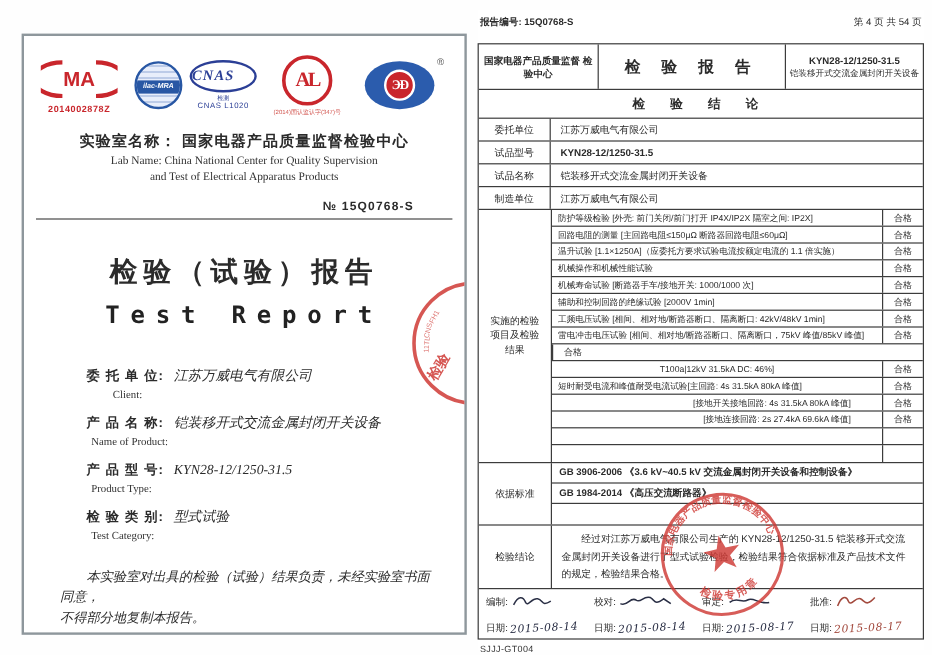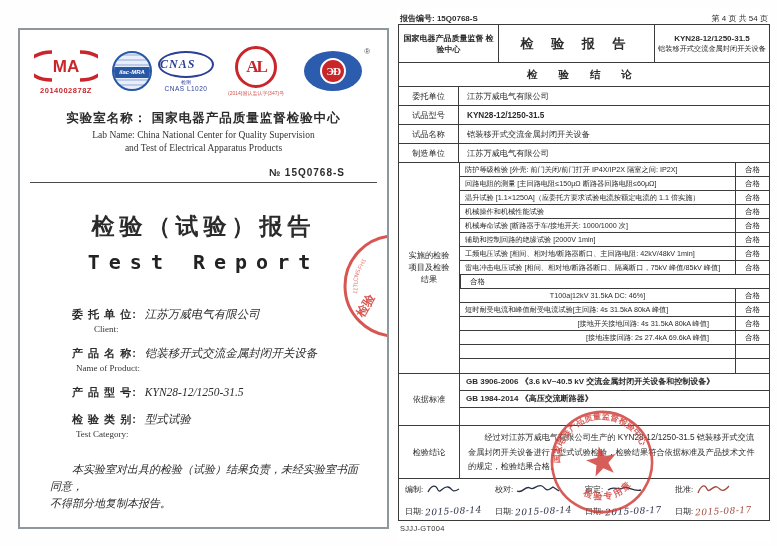--- a/index.html
+++ b/index.html
@@ -55,21 +55,21 @@
     font-family:"Liberation Serif",serif; font-style:italic; }
   .notice-cn .l1 { text-indent:2em; }
 
   .left-stamp { position:absolute; right:-4px; top:196px; opacity:.85; }
 
   
   .right-page { position:absolute; left:398px; top:8px; width:372px; height:534px; background:#fff; }
   .rp-topline { display:flex; justify-content:space-between; align-items:flex-end; height:16px; padding:0 2px; }
   .rp-repno { font-size:8px; font-weight:bold; }
   .rp-page { font-size:8px; }
-  .rp-table { border:1.6px solid #3a3a3a; margin-top:0; }
+  .rp-table { border:1.6px solid #3a3a3a; margin-top:12px; }
   .bb { border-bottom:1px solid #3c3c3c; }
   .br { border-right:1px solid #3c3c3c; }
 
   .hdr-row { display:flex; height:38px; }
   .hdr-org { width:100px; display:flex; align-items:center; justify-content:center; text-align:center;
     font-size:8px; font-weight:bold; line-height:11px; padding:2px; }
   .hdr-title { flex:1; display:flex; align-items:center; justify-content:center;
     font-size:13px; font-weight:bold; letter-spacing:7px; }
   .hdr-model { width:114px; display:flex; flex-direction:column; align-items:center; justify-content:center;
     text-align:center; padding:1px 3px; }
@@ -176,20 +176,21 @@
       <div class="field">
         <div><span class="f-label">委 托 单 位:</span><span class="f-value">江苏万威电气有限公司</span></div>
         <div class="f-en indent">Client:</div>
       </div>
       <div class="field">
         <div><span class="f-label">产 品 名 称:</span><span class="f-value">铠装移开式交流金属封闭开关设备</span></div>
         <div class="f-en">Name of Product:</div>
       </div>
       <div class="field">
         <div><span class="f-label">产 品 型 号:</span><span class="f-value">KYN28-12/1250-31.5</span></div>
+        <div class="f-en">Product Type:</div>
       </div>
       <div class="field">
         <div><span class="f-label">检 验 类 别:</span><span class="f-value">型式试验</span></div>
         <div class="f-en">Test Category:</div>
       </div>
     </div>
 
     <div class="notice-cn">
       <div class="l1">本实验室对出具的检验（试验）结果负责，未经实验室书面同意，</div>
       <div>不得部分地复制本报告。</div>
@@ -262,21 +263,21 @@
             </div>
           <div class="t-row">
               <div class="t-text">机械寿命试验 [断路器手车/接地开关: 1000/1000 次]</div>
               <div class="t-result">合格</div>
             </div>
           <div class="t-row">
               <div class="t-text">辅助和控制回路的绝缘试验 [2000V 1min]</div>
               <div class="t-result">合格</div>
             </div>
           <div class="t-row">
-              <div class="t-text">工频电压试验 [相间、相对地/断路器断口、主回路电阻: 42kV/48kV  1min]</div>
+              <div class="t-text">工频电压试验 [相间、相对地/断路器断口、隔离断口: 42kV/48kV  1min]</div>
               <div class="t-result">合格</div>
             </div>
           <div class="t-row">
               <div class="t-text">雷电冲击电压试验 [相间、相对地/断路器断口、隔离断口，75kV 峰值/85kV 峰值]</div>
               <div class="t-result">合格</div>
             </div>
           <div class="t-row">
               <div class="t-result">合格</div>
             </div>
           <div class="t-row">

